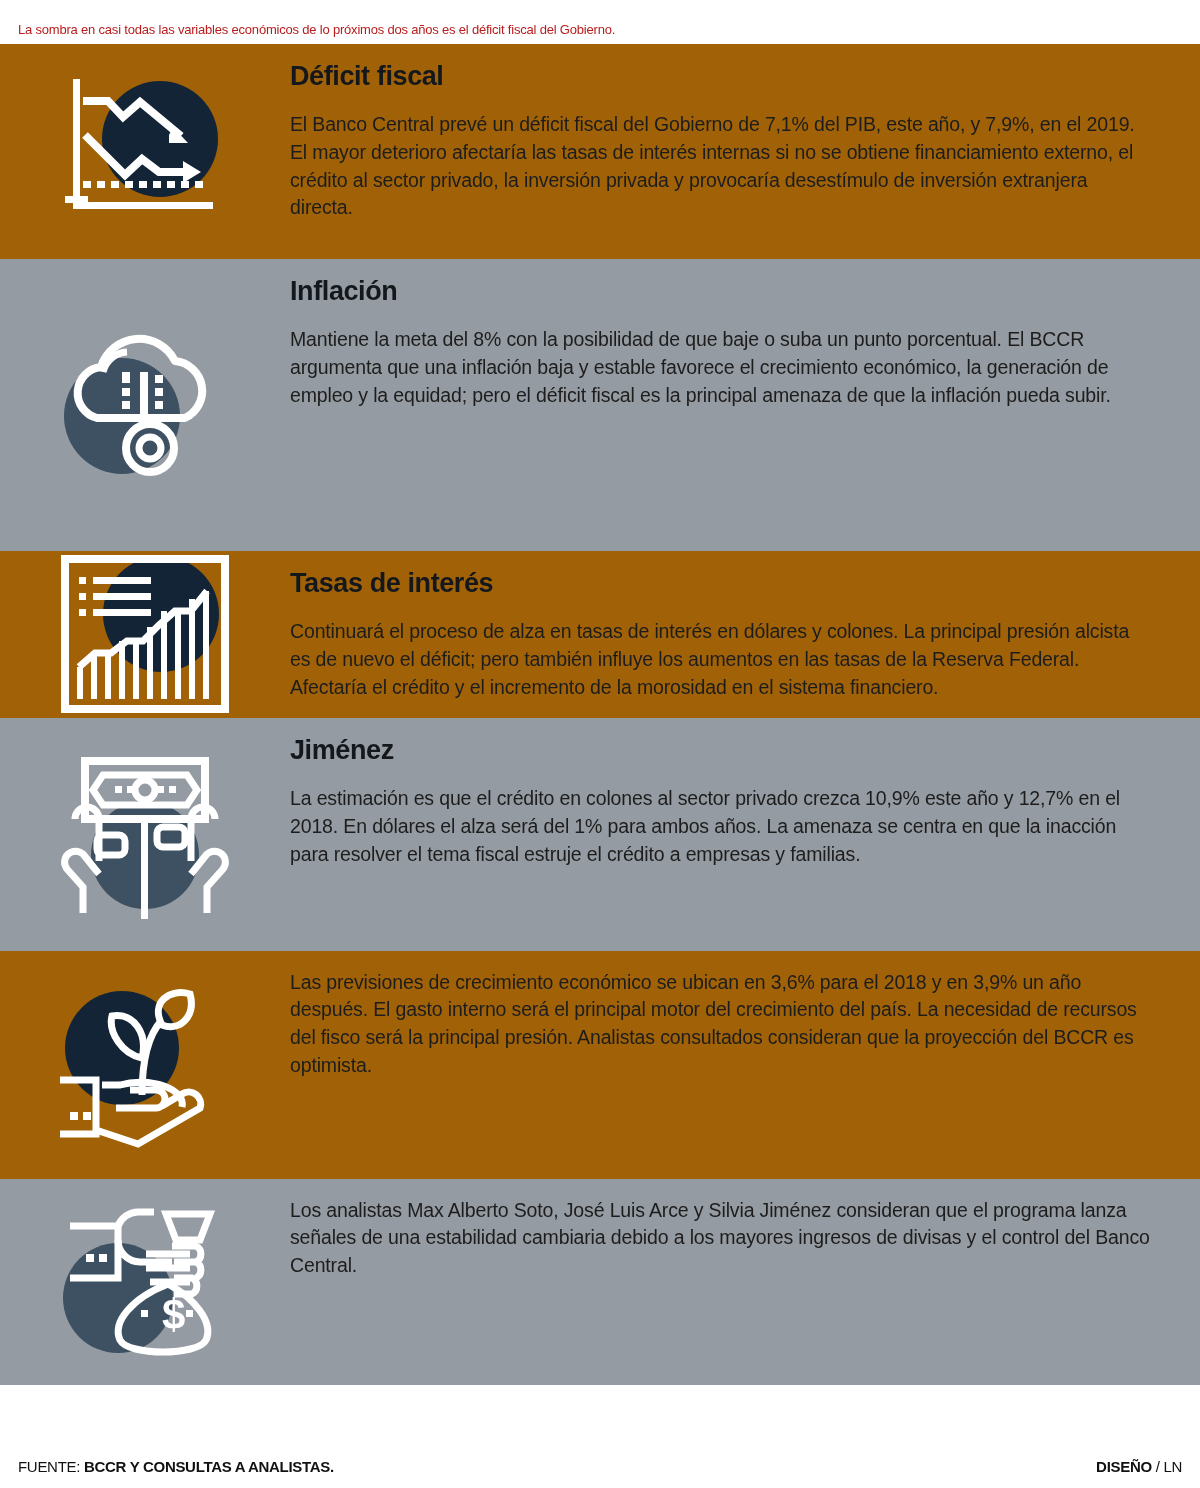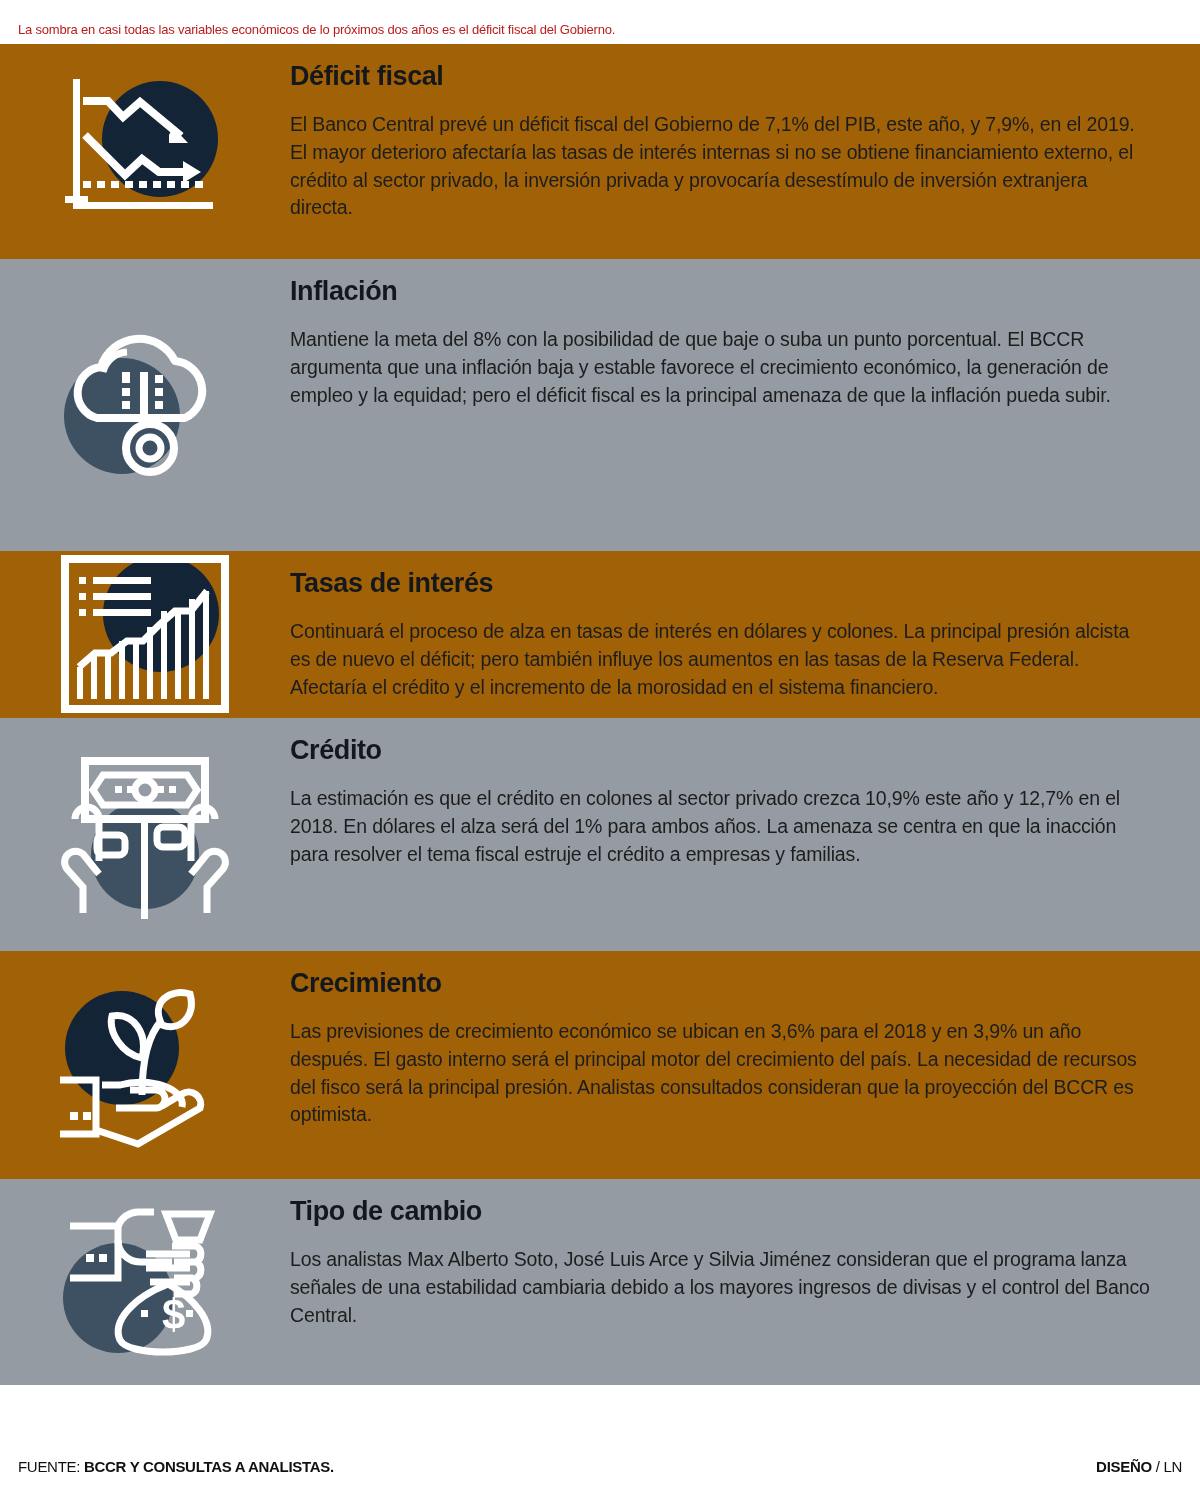--- a/index.html
+++ b/index.html
@@ -222,21 +222,21 @@
             <path d="M22,72 a12,12 0 0 1 24,0 v42" fill="none" stroke="#fff" stroke-width="7"></path>
             <path d="M30,166 v-26 l-16,-18 a11,11 0 0 1 16,-15 l16,20" fill="none" stroke="#fff" stroke-width="7"></path>
             <rect x="44" y="88" width="28" height="20" rx="6" fill="none" stroke="#fff" stroke-width="7"></rect>
             <path d="M162,72 a12,12 0 0 0 -24,0 v42" fill="none" stroke="#fff" stroke-width="7"></path>
             <path d="M154,166 v-26 l16,-18 a11,11 0 0 0 -16,-15 l-16,20" fill="none" stroke="#fff" stroke-width="7"></path>
             <rect x="104" y="80" width="28" height="20" rx="6" fill="none" stroke="#fff" stroke-width="7"></rect>
           </svg>
         </span>
       </div>
       <div class="text-cell">
-        <h2 class="sec-title">Crédito</h2>
+        <h2 class="sec-title">Jiménez</h2>
         <p class="sec-body">La estimación es que el crédito en colones al sector privado crezca 10,9% este año y 12,7% en el 2018. En dólares el alza será del 1% para ambos años. La amenaza se centra en que la inacción para resolver el tema fiscal estruje el crédito a empresas y familias.</p>
       </div>
     </div>
 
     <div class="band light" style="height:228px;">
       <div class="icon-cell">
         <span>
           <svg width="190" height="170" viewBox="0 0 190 170">
             <circle cx="72" cy="68" r="57" fill="#122436"></circle>
             <path d="M92,115 C92,80 98,55 112,40" fill="none" stroke="#fff" stroke-width="7"></path>
@@ -247,21 +247,20 @@
             <path d="M10,100 h36 v54 h-36" fill="none" stroke="#fff" stroke-width="7"></path>
             <path d="M46,150 l42,14 l62,-36 a12,12 0 0 0 -18,-14 l-20,12" fill="none" stroke="#fff" stroke-width="7"></path>
             <g fill="#fff">
               <rect x="20" y="132" width="8" height="8"></rect>
                 <rect x="33" y="132" width="8" height="8"></rect>
             </g>
           </svg>
         </span>
       </div>
       <div class="text-cell">
-        <h2 class="sec-title">Crecimiento</h2>
         <p class="sec-body">Las previsiones de crecimiento económico se ubican en 3,6% para el 2018 y en 3,9% un año después. El gasto interno será el principal motor del crecimiento del país. La necesidad de recursos del fisco será la principal presión. Analistas consultados consideran que la proyección del BCCR es optimista.</p>
       </div>
     </div>
 
     <div class="band dark" style="height:206px;">
       <div class="icon-cell">
         <span>
           <svg width="190" height="175" viewBox="0 0 190 175">
             <circle cx="68" cy="104" r="55" fill="#3d5162"></circle>
             <path d="M20,32 h48 a22,22 0 0 1 20,-14 h16" fill="none" stroke="#fff" stroke-width="7"></path>
@@ -277,21 +276,20 @@
             <path d="M124,98 C88,112 68,136 76,154 C84,170 154,170 162,154 C170,136 150,112 124,98 z" fill="none" stroke="#fff" stroke-width="7" transform="translate(-6,-8)"></path>
             <text x="112" y="135" font-family="'Liberation Sans', sans-serif" font-size="42" font-weight="bold" fill="#fff">$</text>
             <g fill="#fff">
               <rect x="91" y="116" width="7" height="7"></rect>
                 <rect x="136" y="116" width="7" height="7"></rect>
             </g>
           </svg>
         </span>
       </div>
       <div class="text-cell">
-        <h2 class="sec-title">Tipo de cambio</h2>
         <p class="sec-body">Los analistas Max Alberto Soto, José Luis Arce y Silvia Jiménez consideran que el programa lanza señales de una estabilidad cambiaria debido a los mayores ingresos de divisas y el control del Banco Central.</p>
       </div>
     </div>
 
   </div>
 
   <div class="footer">
     <div class="footer-left">
       <span class="lbl">FUENTE:</span>
       <span class="val">BCCR Y CONSULTAS A ANALISTAS.</span>

